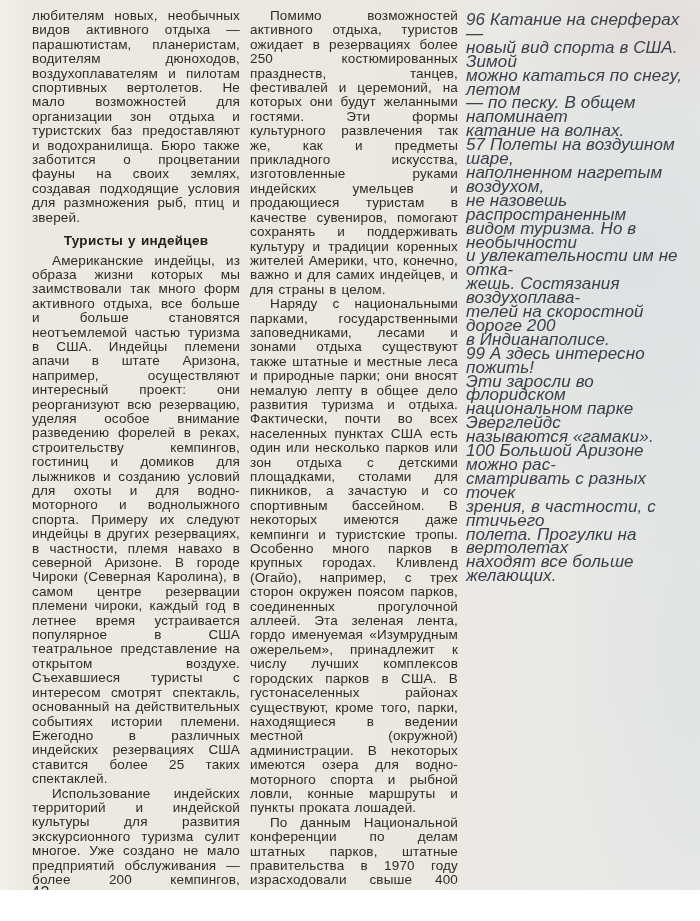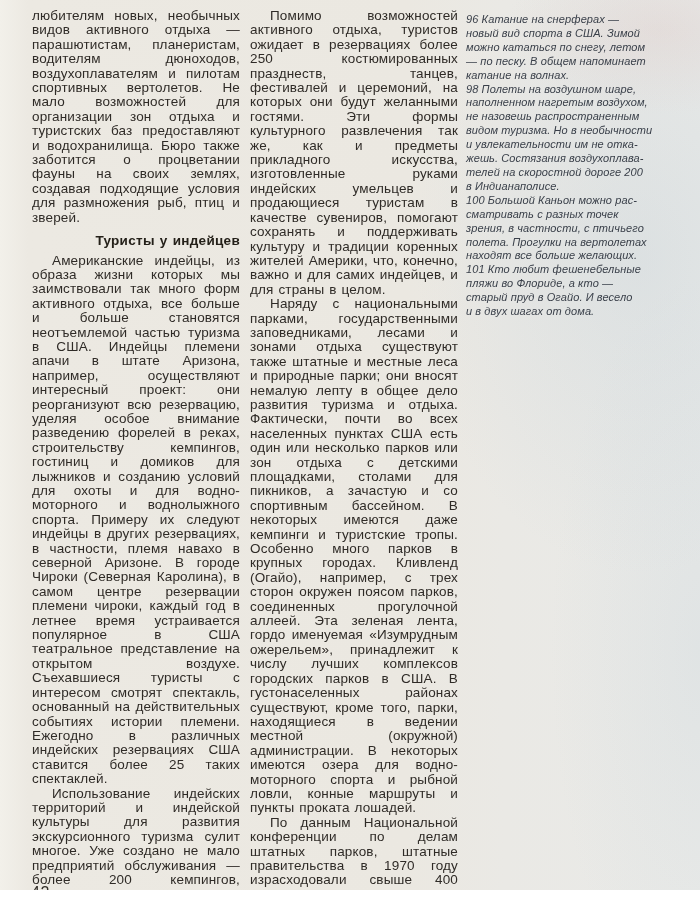--- a/index.html
+++ b/index.html
@@ -24,32 +24,32 @@
     letter-spacing:0.15px;
     word-spacing:1px;
   }
   .col1{left:32px;width:208px;}
   .col2{left:250px;width:208px;}
   .col3{
     left:466px;top:13px;width:228px;
     text-align:left;
     font-style:italic;
     color:#3a404a;
-    font-size:11px;
+    font-size:17px;
     line-height:13.9px;
     letter-spacing:0.1px;
     word-spacing:normal;
   }
   .col p{margin:0;padding:0;}
   .indent{text-indent:20px;}
   .heading{
     font-weight:bold;
     font-size:13.5px;
     margin:9px 0 5px 0;
-    text-align:right;
+    text-align:center;
     letter-spacing:0.3px;
     color:#242019;
   }
   .caption{white-space:pre-line;margin:0;}
   .caption-number{font-style:italic;}
   .page-number{
     position:absolute;
     left:31px;top:884px;
     font-size:16px;
     letter-spacing:0.5px;
@@ -74,34 +74,34 @@
     <p class="body-text indent">По данным Национальной конференции по делам штатных парков, штатные правительства в 1970 году израсходовали свыше 400 миллионов долларов на приобретение новой земли для парков, на развитие туризма, охрану природы и борьбу с загрязнением естественной среды.</p>
 
   </div>
 
   <div class="col col3">
     <div class="caption"><span class="caption-number">96</span><span> Катание на снерферах —
 новый вид спорта в США. Зимой
 можно кататься по снегу, летом
 — по песку. В общем напоминает
 катание на волнах.</span></div>
-    <div class="caption"><span class="caption-number">98</span><span> Полеты на воздушном шаре,
+    <div class="caption"><span class="caption-number">57</span><span> Полеты на воздушном шаре,
 наполненном нагретым воздухом,
 не назовешь распространенным
 видом туризма. Но в необычности
 и увлекательности им не отка-
 жешь. Состязания воздухоплава-
 телей на скоростной дороге 200
 в Индианаполисе.</span></div>
-    <div class="caption"><span class="caption-number">100</span><span> Большой Каньон можно рас-
+    <div class="caption"><span class="caption-number">99</span><span> А здесь интересно пожить!
+Эти заросли во флоридском
+национальном парке Эверглейдс
+называются «гамаки».</span></div>
+    <div class="caption"><span class="caption-number">100</span><span> Большой Аризоне можно рас-
 сматривать с разных точек
 зрения, в частности, с птичьего
 полета. Прогулки на вертолетах
 находят все больше желающих.</span></div>
-    <div class="caption"><span class="caption-number">101</span><span> Кто любит фешенебельные
-пляжи во Флориде, а кто —
-старый пруд в Огайо. И весело
-и в двух шагах от дома.</span></div>
   </div>
 
   <div class="page-number">42</div>
 
 </div>
 
 </body></html>

